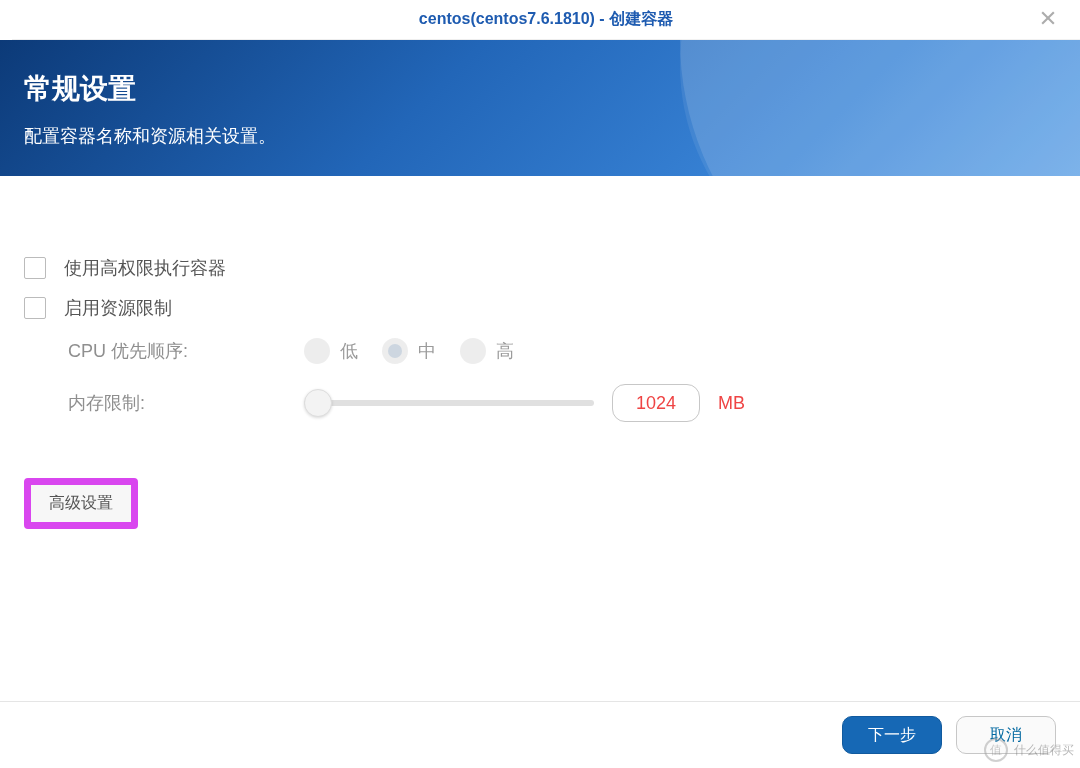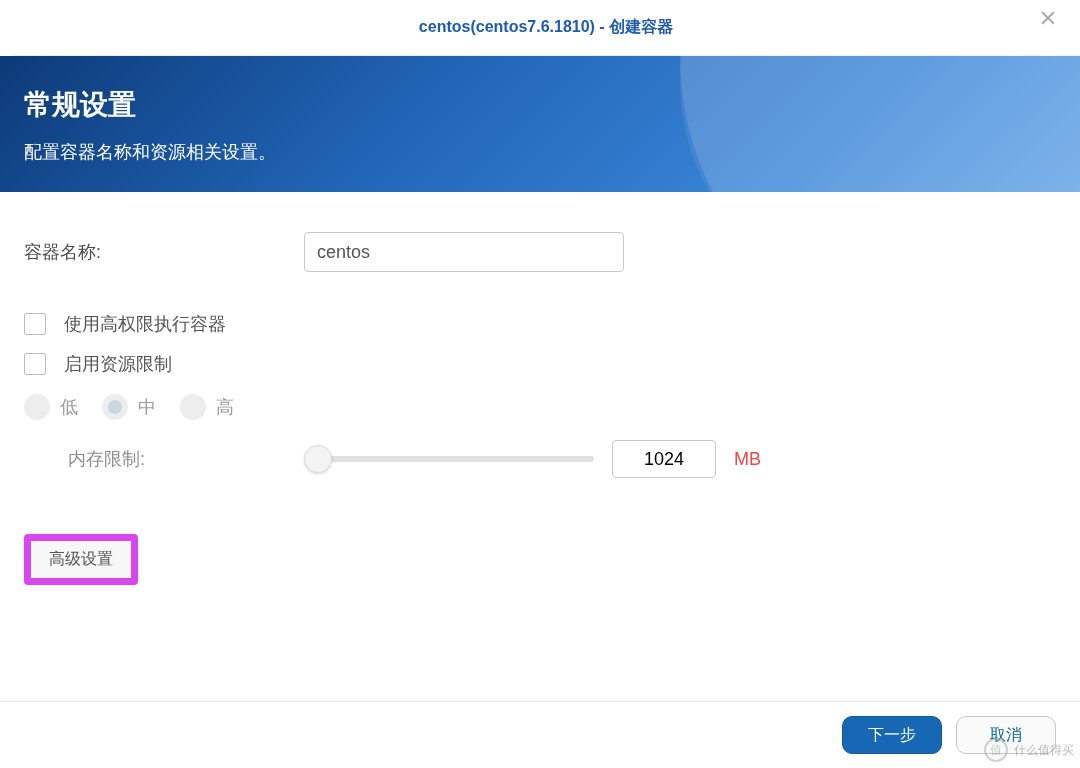--- a/index.html
+++ b/index.html
@@ -7,21 +7,21 @@
     font-family: "Microsoft YaHei", "Helvetica Neue", Arial, sans-serif;
     font-size: 14px;
     color: #333;
     background: #fff;
     width: 1080px;
     height: 768px;
     overflow: hidden;
     position: relative;
   }
   .titlebar {
-    height: 56px;
+    height: 40px;
     display: flex;
     align-items: center;
     justify-content: center;
     position: relative;
     border-bottom: 1px solid #eee;
     margin-left: 12px;
   }
   .titlebar .title {
     color: #1e5bb0;
     font-weight: bold;
@@ -135,27 +135,27 @@
     width: 28px;
     height: 28px;
     border-radius: 50%;
     background: #f3f3f3;
     border: 1px solid #ddd;
     box-shadow: 0 1px 3px rgba(0,0,0,0.15);
     left: 14px;
     cursor: pointer;
   }
   .mem-input {
-    width: 104px;
+    width: 88px;
     height: 38px;
     border: 1px solid #c7c7c7;
-    border-radius: 4px;
+    border-radius: 13px;
     text-align: center;
     font-size: 18px;
-    color: #000000;
+    color: #ef4444;
   }
   .mem-unit { font-size: 18px; color: #ef4444; }
   .adv-btn {
     margin-top: 36px;
     margin-bottom: 20px;
     padding: 8px 18px;
     border: 7px solid #d946ef;
     border-radius: 4px;
     background: #f7f7f7;
     font-size: 16px;
@@ -233,38 +233,35 @@
   </span>
 </div>
 
 <div class="banner">
   <h1>常规设置</h1>
   <p>配置容器名称和资源相关设置。</p>
 </div>
 
 <div class="content">
 
-  <div class="row">
-    <div class="label-col">容器名称:</div>
-    <input class="name-input" type="text" value="centos" style="">
-  </div>
 
   <div class="checkbox-group">
     <div class="checkbox-row">
       <span class="checkbox"></span>
       <span class="checkbox-label">使用高权限执行容器</span>
     </div>
     <div class="checkbox-row">
       <span class="checkbox"></span>
       <span class="checkbox-label">启用资源限制</span>
     </div>
   </div>
 
   <div class="sub-group">
     <div class="row gap-top">
+      <div class="label-col indented">CPU 优先顺序:</div>
       <div class="radio-group">
         <span class="radio disabled"></span>
         <span class="radio-label">低</span>
         <span class="radio disabled selected"></span>
         <span class="radio-label">中</span>
         <span class="radio disabled"></span>
         <span class="radio-label">高</span>
       </div>
     </div>
 

